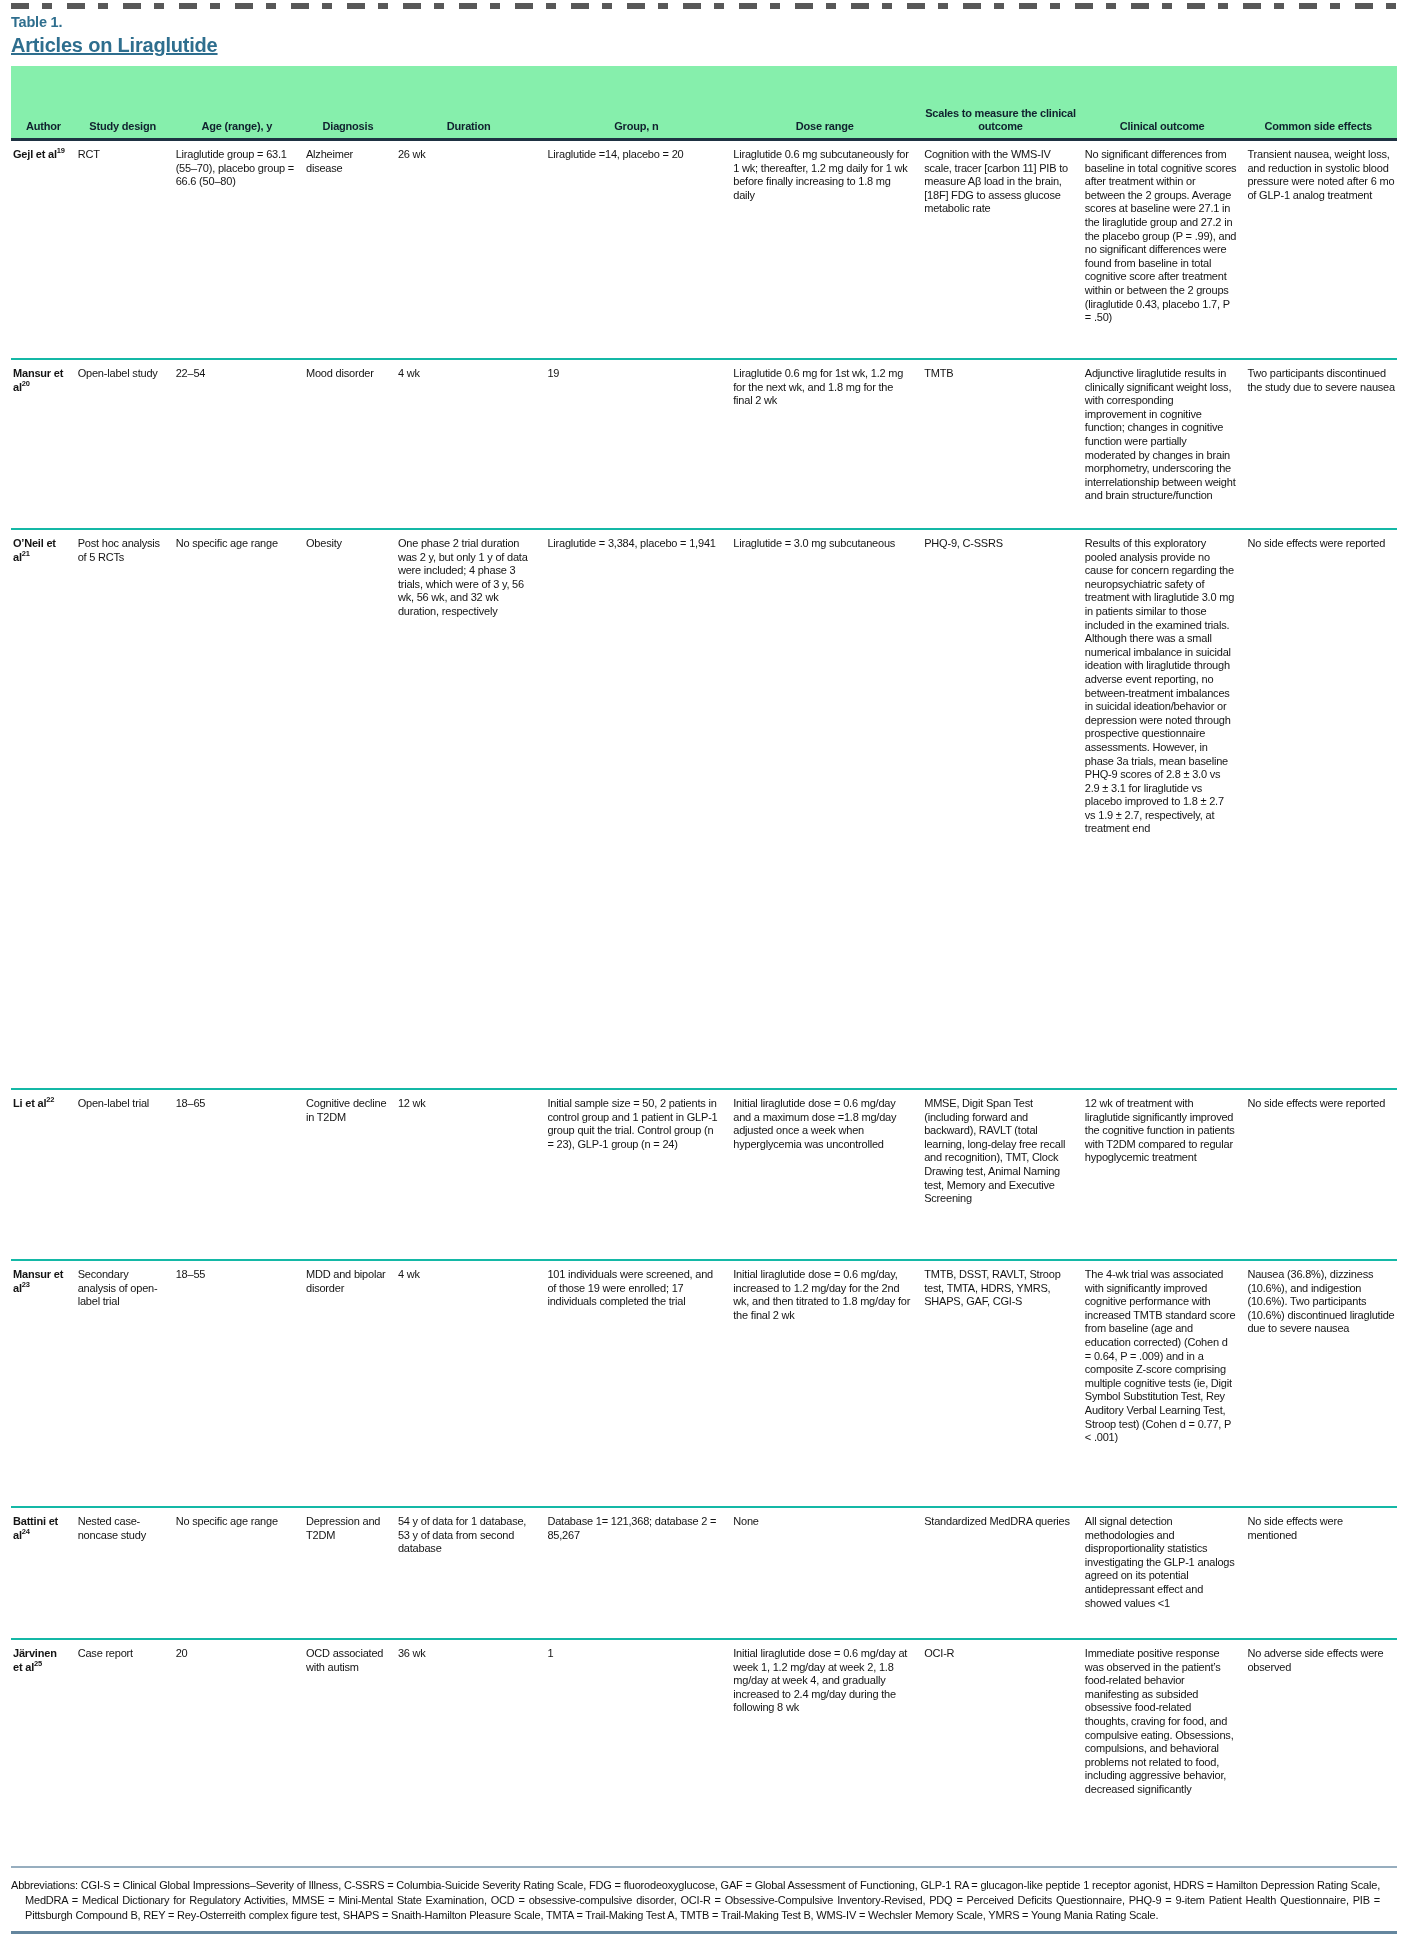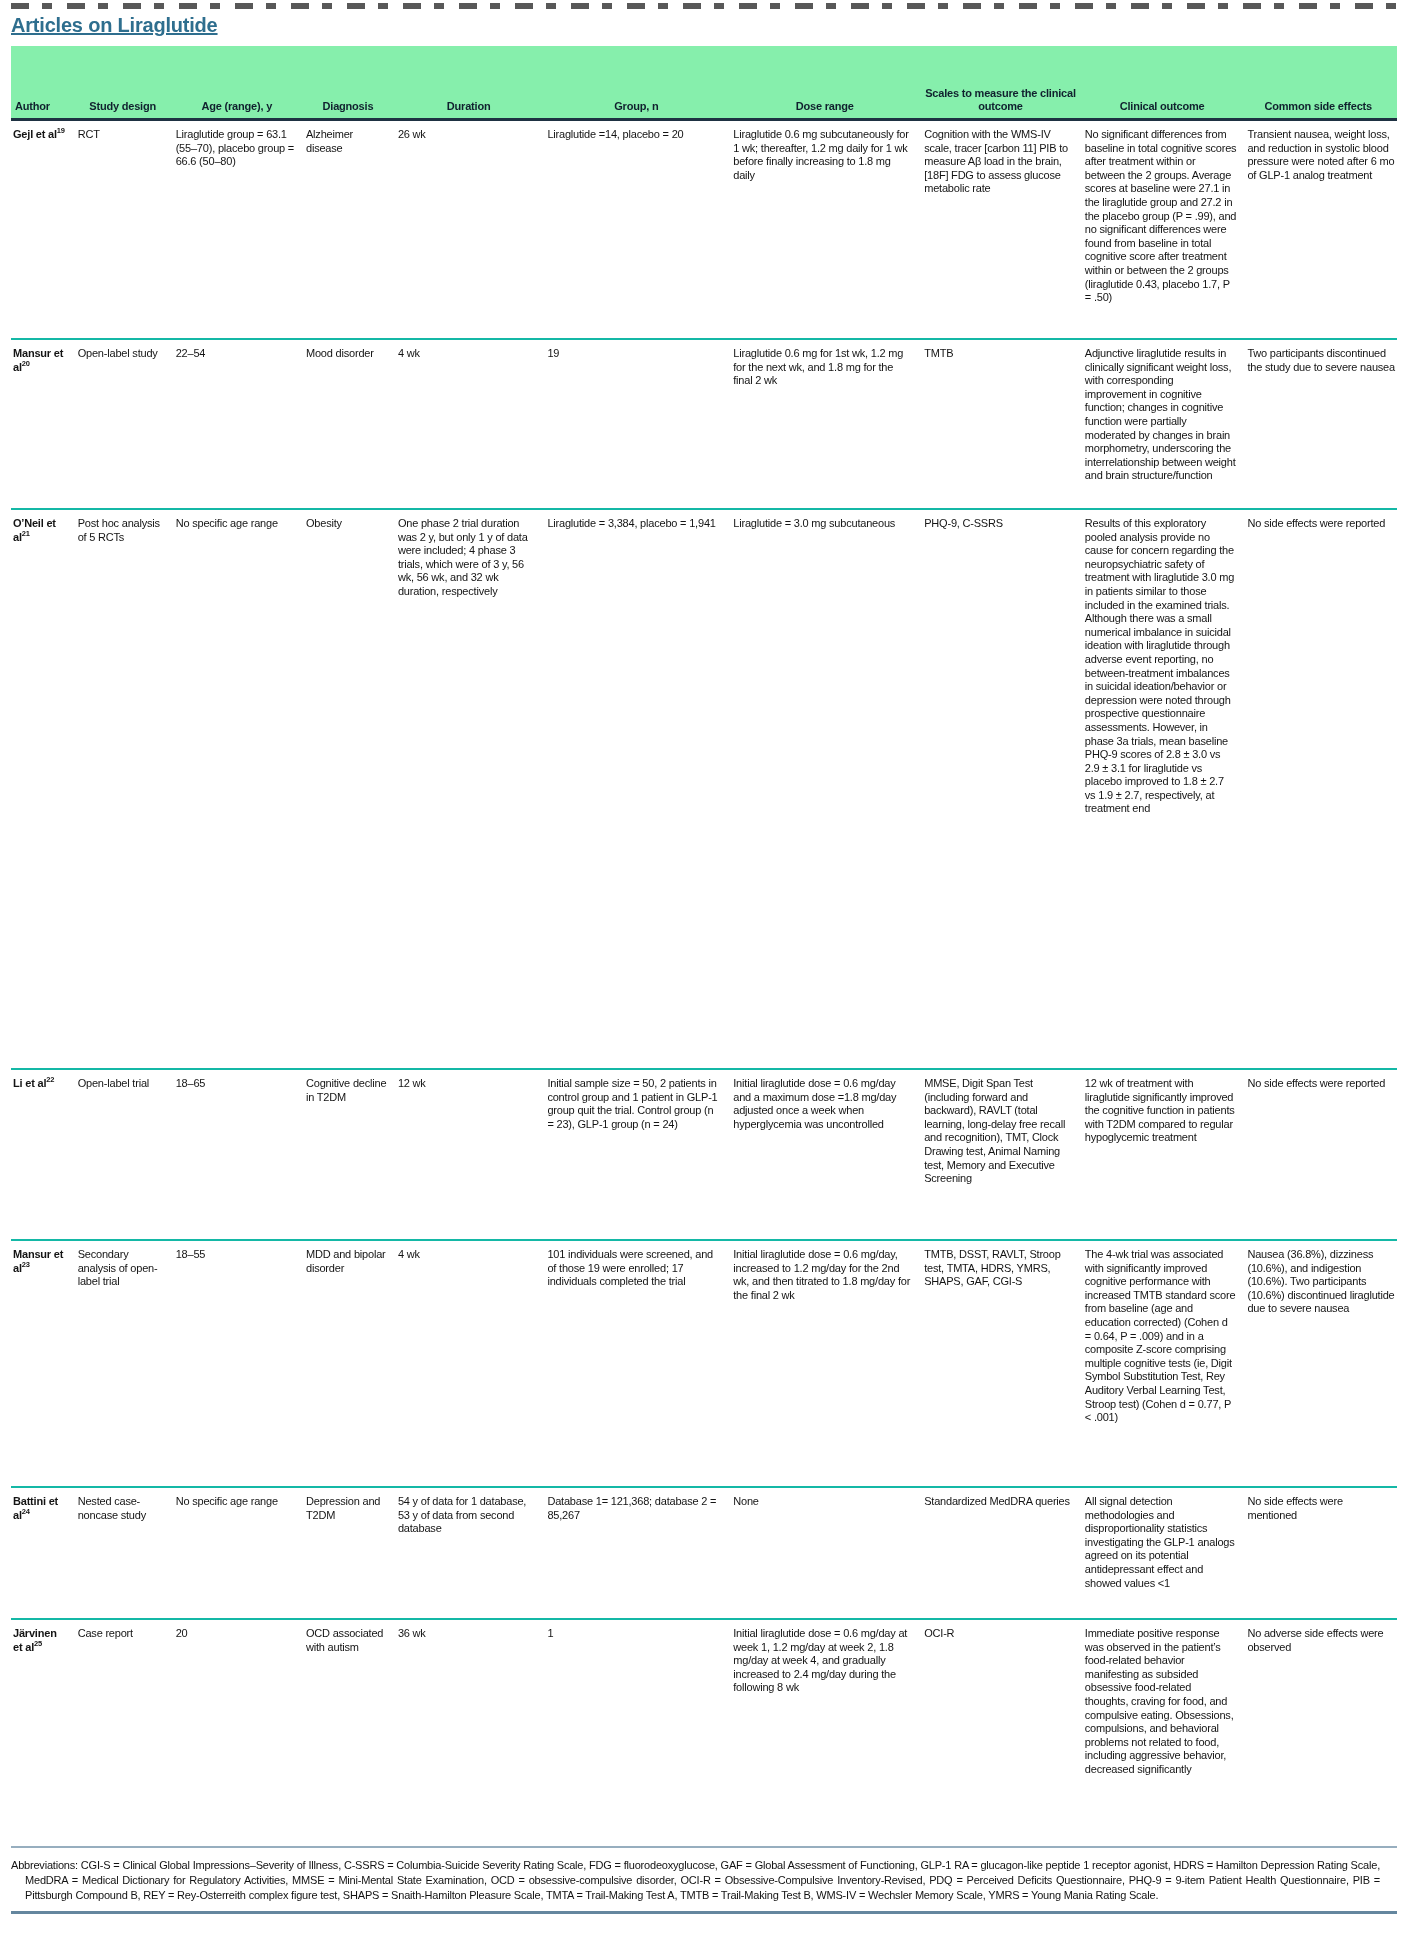--- a/index.html
+++ b/index.html
@@ -8,21 +8,21 @@
   .torn-edge { height:6px; margin-bottom:5px;
     background: repeating-linear-gradient(90deg,#2e2e2e 0 18px, transparent 18px 31px, #2e2e2e 31px 41px, transparent 41px 56px);
     opacity:.8; }
   .table-label { color:#2e6e8e; font-weight:bold; font-size:14.5px; letter-spacing:-0.2px; margin:2px 0 4px 0; }
   .table-title { color:#2e6e8e; font-weight:bold; font-size:20px; letter-spacing:-0.2px; margin:0 0 9px 0;text-decoration:underline; }
 
   table.articles { border-collapse:collapse; table-layout:fixed; width:1386px; border-bottom:2px solid #97aebf; }
   thead th { background:#86efac; vertical-align:bottom; text-align:center; font-size:11px; font-weight:bold;
     line-height:12.5px; letter-spacing:-0.2px; padding:8px 8px 6px 0; height:58px;
     border-bottom:3px solid #1e3142; color:#10212e; }
-  thead th.left { text-align:left; padding-left:4px;margin-top:20px; }
+  thead th.left { text-align:left; padding-left:15px;margin-top:20px; }
   tbody td { vertical-align:top; font-size:11px; line-height:13.6px; letter-spacing:-0.2px; padding:7px 11px 4px 0; }
   tbody td.last { padding-right:2px; }
   tbody tr + tr td { border-top:2px solid #14b8a6; }
   td.author { font-weight:bold; padding-left:2px; }
   sup { font-size:7.5px; line-height:0; vertical-align:super; }
 
   tr.r1 td { height:206px; }
   tr.r2 td { height:157px; }
   tr.r3 td { height:547px; }
   tr.r4 td { height:158px; }
@@ -33,20 +33,21 @@
   .footnote { font-size:11px; line-height:14.8px; letter-spacing:-0.2px; margin:10px 17px 0 0;
     padding-left:14px; text-indent:-14px; text-align:justify; color:#121212; }
   .bottom-rule { height:3px; background:#64869e; margin-top:9px; }
 </style>
 </head>
 <body>
 
 <div class="page">
   <div class="torn-edge"></div>
 
+  <div class="table-label">Table 1.</div>
   <h1 class="table-title">Articles on Liraglutide</h1>
 
   <table class="articles">
     <colgroup>
       <col style="width:66px">
         <col style="width:97px">
         <col style="width:129px">
         <col style="width:91px">
       <col style="width:148px">
         <col style="width:184px">

